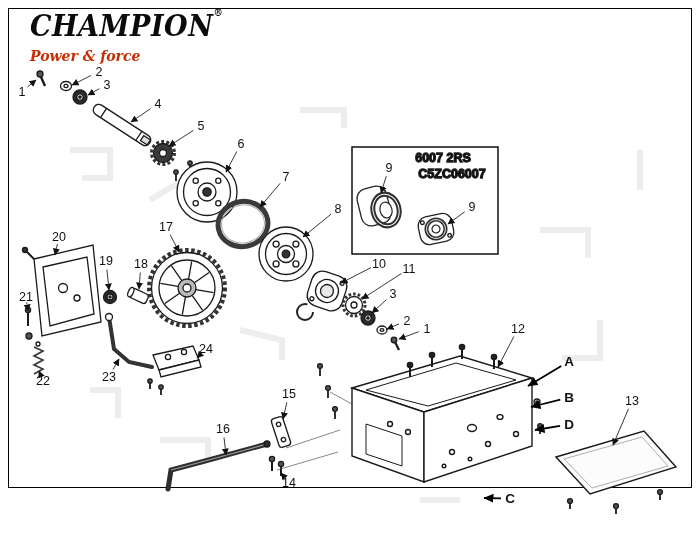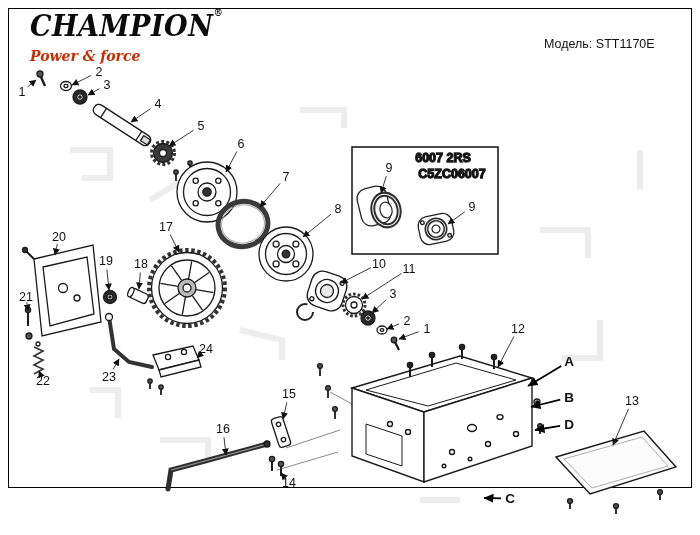--- a/index.html
+++ b/index.html
@@ -27,21 +27,20 @@
   <div class="border-frame"></div>
 
   <div class="logo">
     <div class="brand"><span>CHAMPION</span><span class="reg">®</span></div>
     <div class="tagline-row">
       <div class="tagline-line"></div>
       <div class="tagline">Power &amp; force</div>
     </div>
   </div>
 
-  <div class="model">Модель: STT1170E</div>
 
   <svg class="diagram" width="700" height="535" viewBox="0 0 700 535">
     <defs>
       <marker id="arr" markerWidth="8" markerHeight="8" refX="6.5" refY="3.5" orient="auto" markerUnits="userSpaceOnUse">
           <path d="M0,0 L7,3.5 L0,7 Z" fill="#111"></path>
         </marker>
       <marker id="arrBold" markerWidth="11" markerHeight="10" refX="9.5" refY="4.5" orient="auto" markerUnits="userSpaceOnUse">
           <path d="M0,0 L10,4.5 L0,9 Z" fill="#000"></path>
         </marker>
     </defs>

